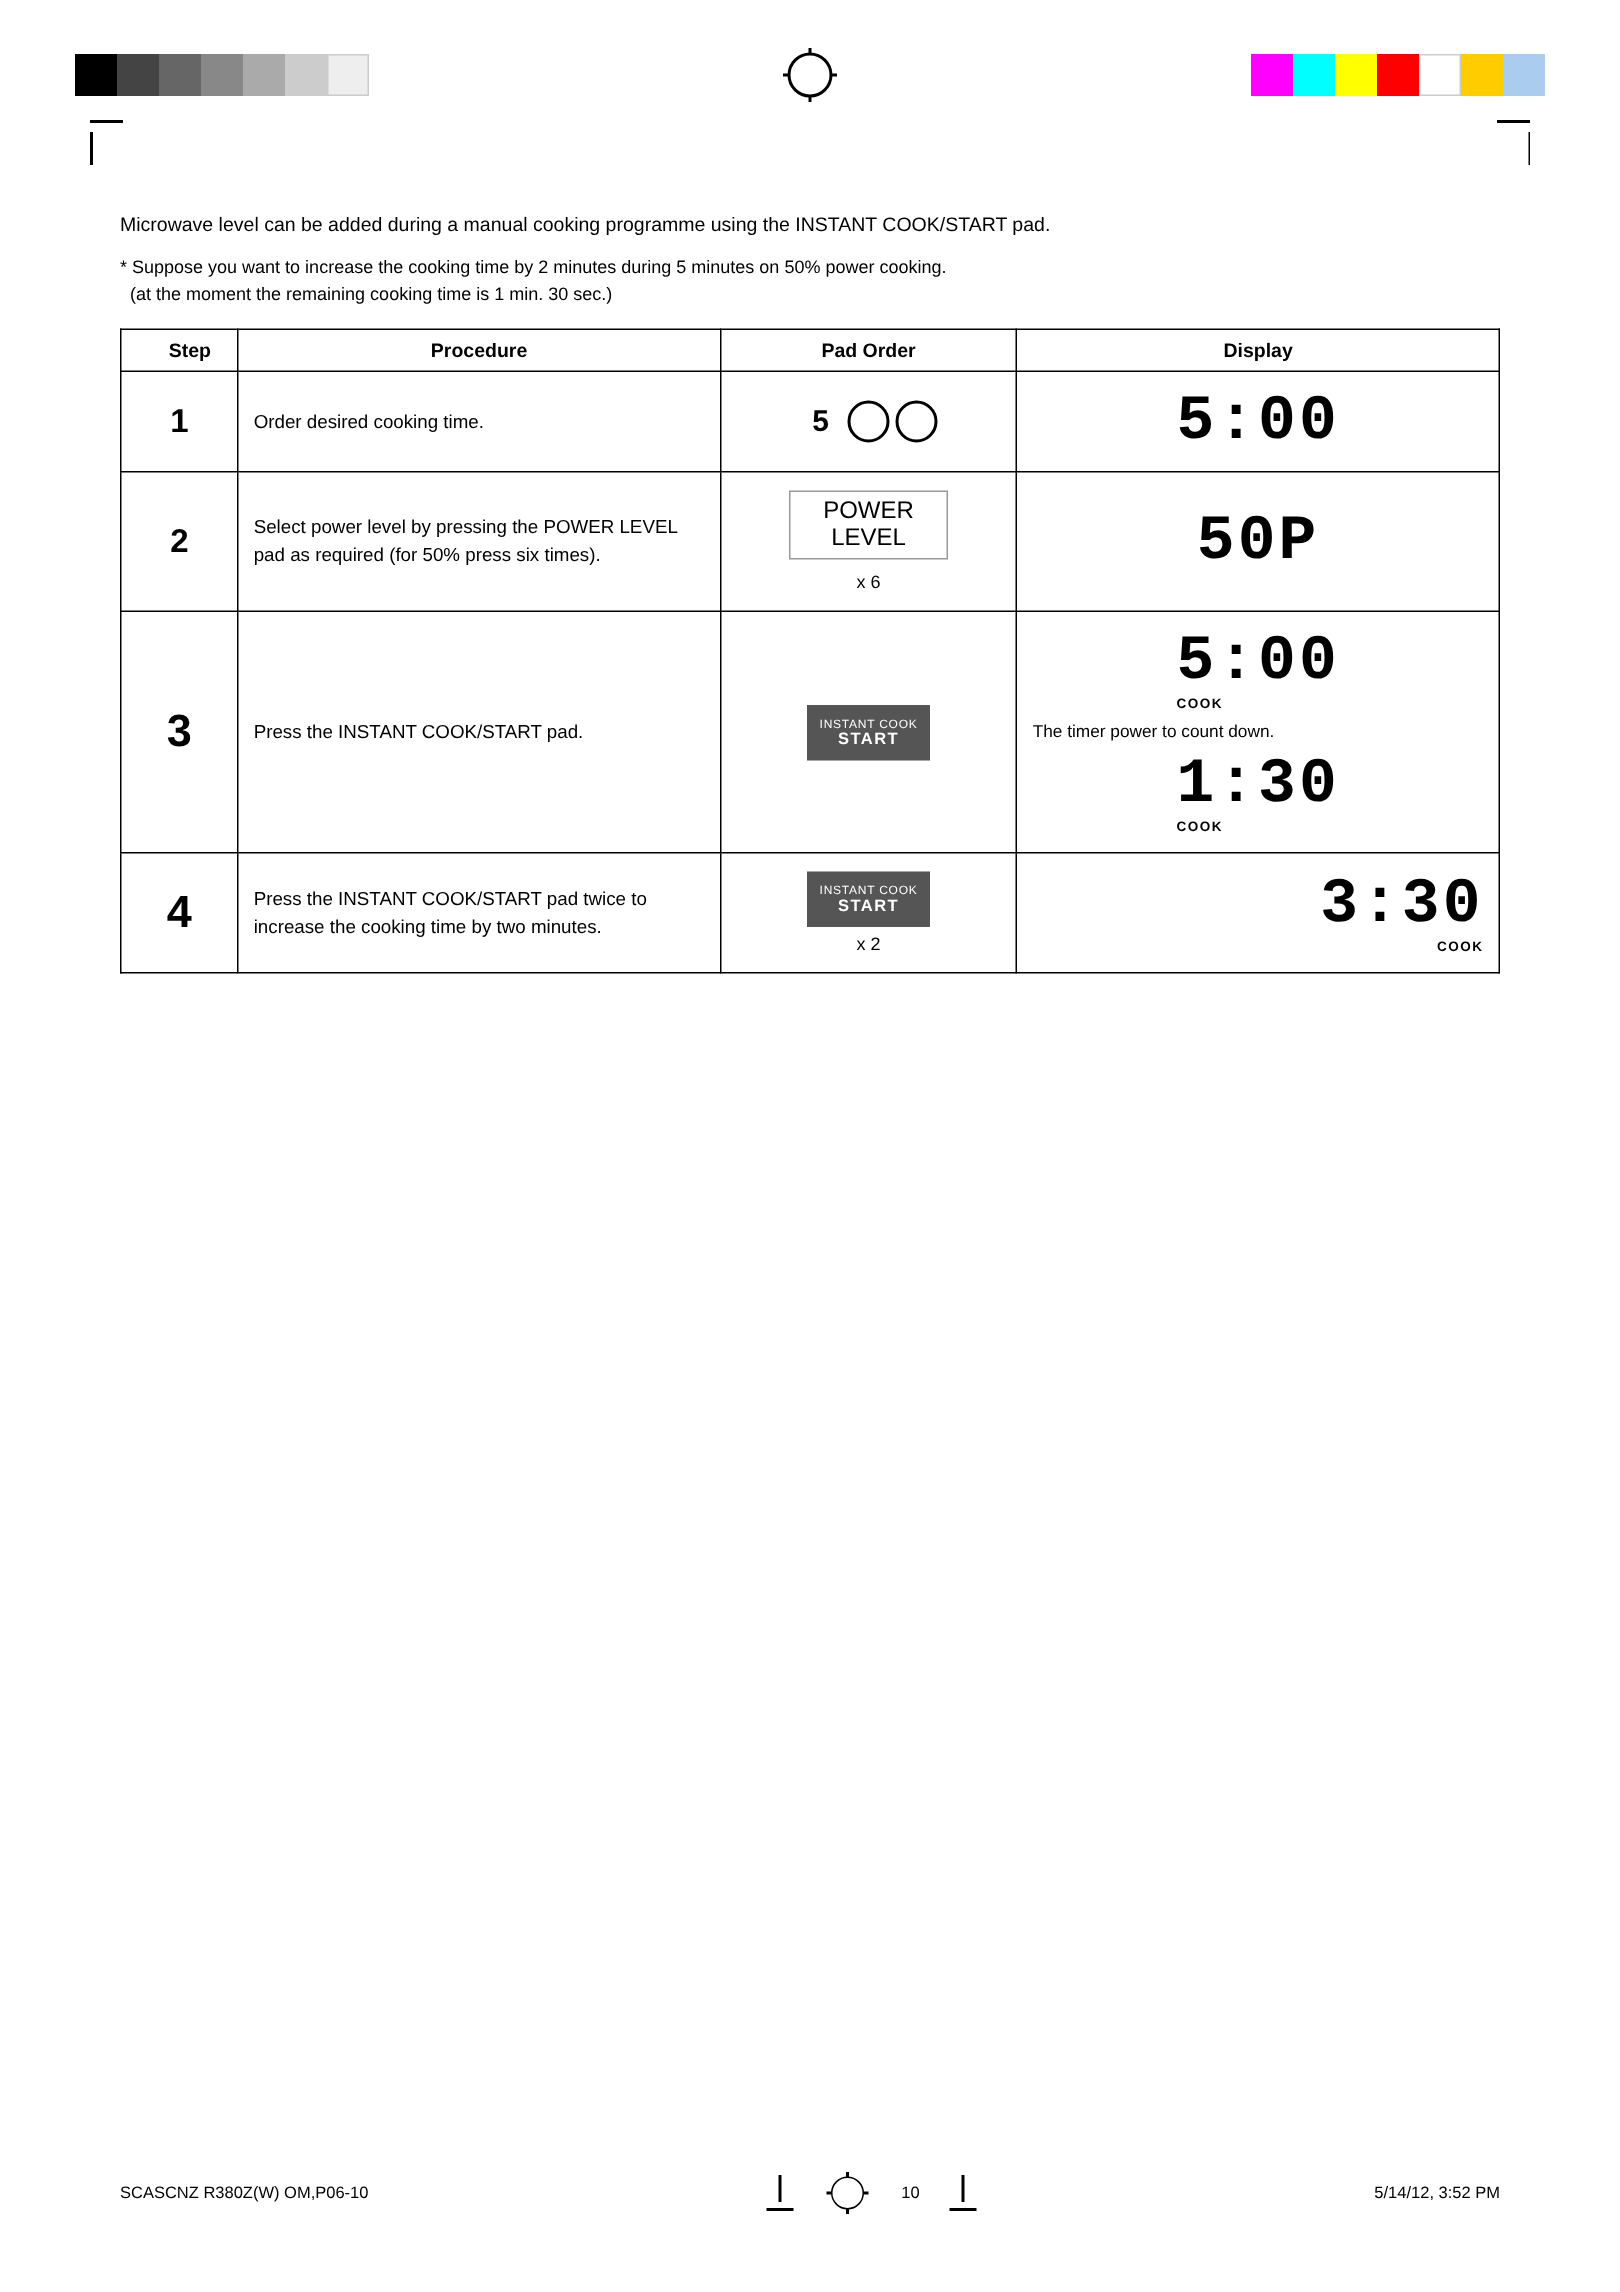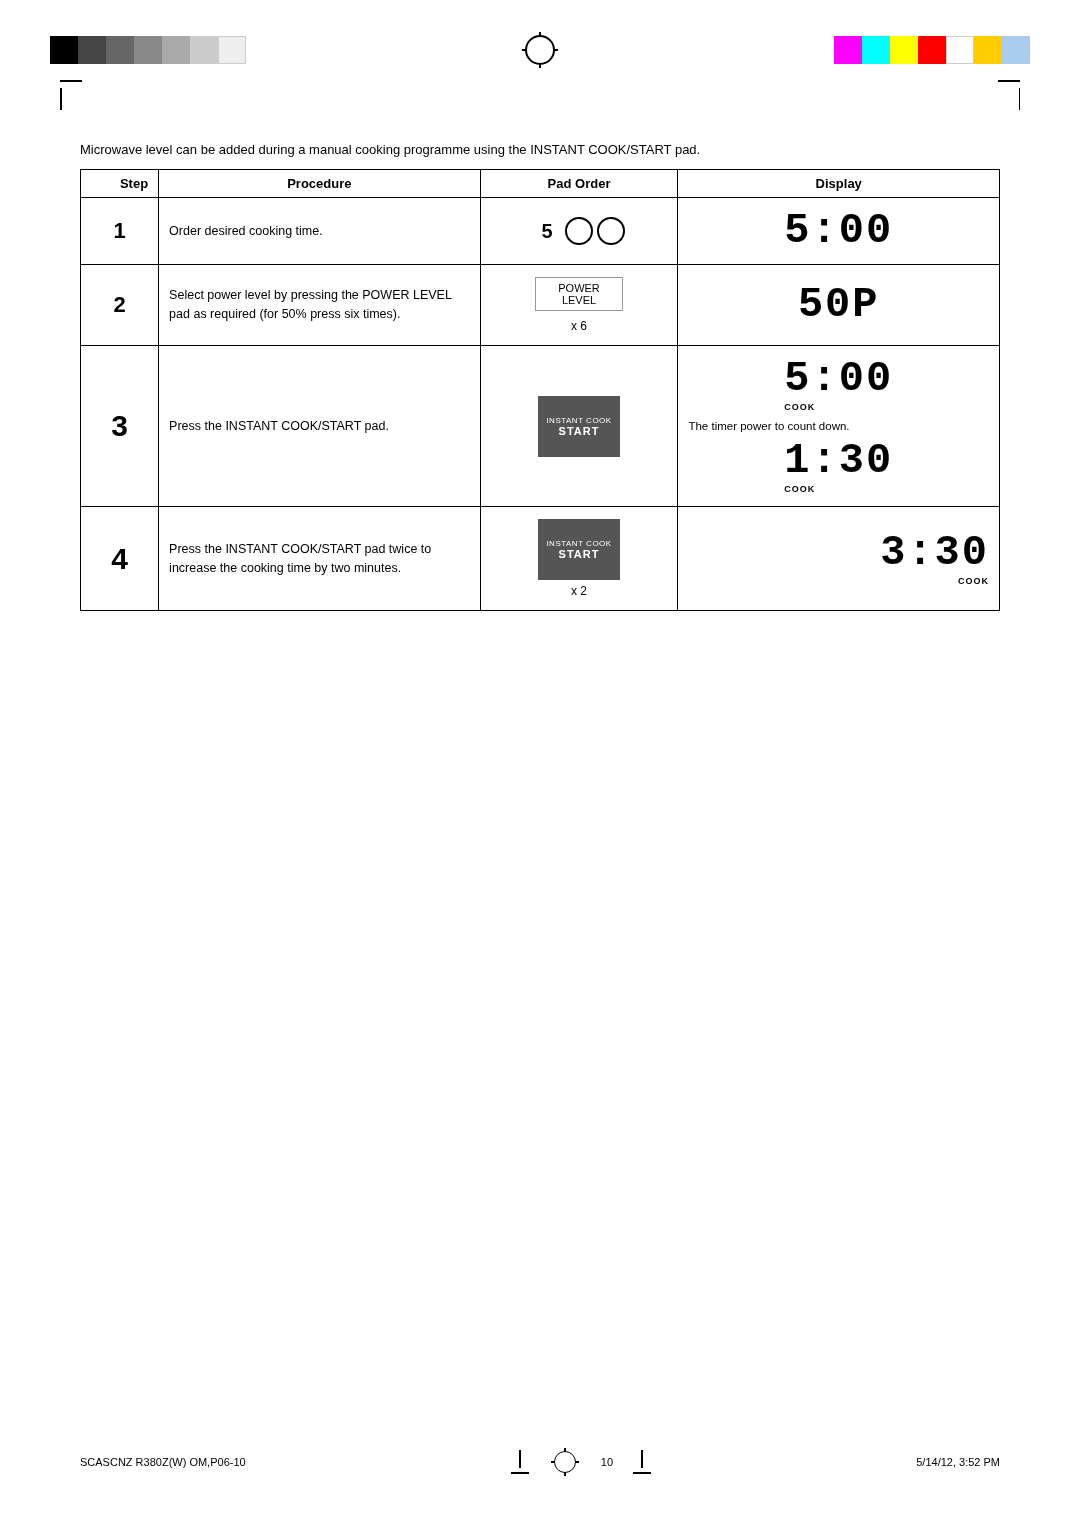--- a/index.html
+++ b/index.html
@@ -94,21 +94,21 @@
     }
     .instruction-table th {
       border: 1.5px solid #000;
       padding: 6px 10px;
       font-weight: bold;
       font-size: 13px;
       background: #fff;
       text-align: center;
     }
     .instruction-table th.step-header {
-      text-align: right;
+      text-align: center;
       width: 50px;
       padding-left: 24px;
     }
     .instruction-table td {
       border: 1.5px solid #000;
       padding: 12px 10px;
       vertical-align: middle;
     }
     .step-num-cell {
       text-align: center;
@@ -153,34 +153,34 @@
     }
     .pad-square {
       width: 28px; height: 28px;
       display: flex; align-items: center; justify-content: center;
       font-size: 18px;
       font-weight: bold;
     }
     .power-level-btn {
       border: 1.5px solid #999;
       padding: 4px 22px;
-      font-size: 11px;
+      font-size: 16px;
       text-align: center;
       display: inline-block;
       margin-bottom: 4px;
     }
     .x-count {
       font-size: 12px;
       margin-top: 4px;
     }
     .instant-cook-btn {
       background: #555;
       color: #fff;
       border: none;
-      padding: 20px 8px;
+      padding: 8px 8px;
       font-size: 10px;
       text-align: center;
       display: inline-block;
       min-width: 70px;
     }
     .instant-cook-btn .top-line {
       font-size: 8px;
       letter-spacing: 0.5px;
     }
     .instant-cook-btn .bot-line {
@@ -296,20 +296,21 @@
     <div style="width:1.5px; height:22px; background:#000; margin-left:auto;"></div>
   </div>
 </div>
 
 <div class="main-content">
 
   
 
   
   <p class="intro-text">Microwave level can be added during a manual cooking programme using the INSTANT COOK/START pad.</p>
+  <p class="note-text">* Suppose you want to increase the cooking time by 2 minutes during 5 minutes on 50% power cooking.<br>&nbsp;&nbsp;(at the moment the remaining cooking time is 1 min. 30 sec.)</p>
 
   
   <table class="instruction-table">
     <thead>
       <tr>
         <th class="step-header">Step</th>
         <th>Procedure</th>
         <th>Pad Order</th>
         <th>Display</th>
       </tr>

